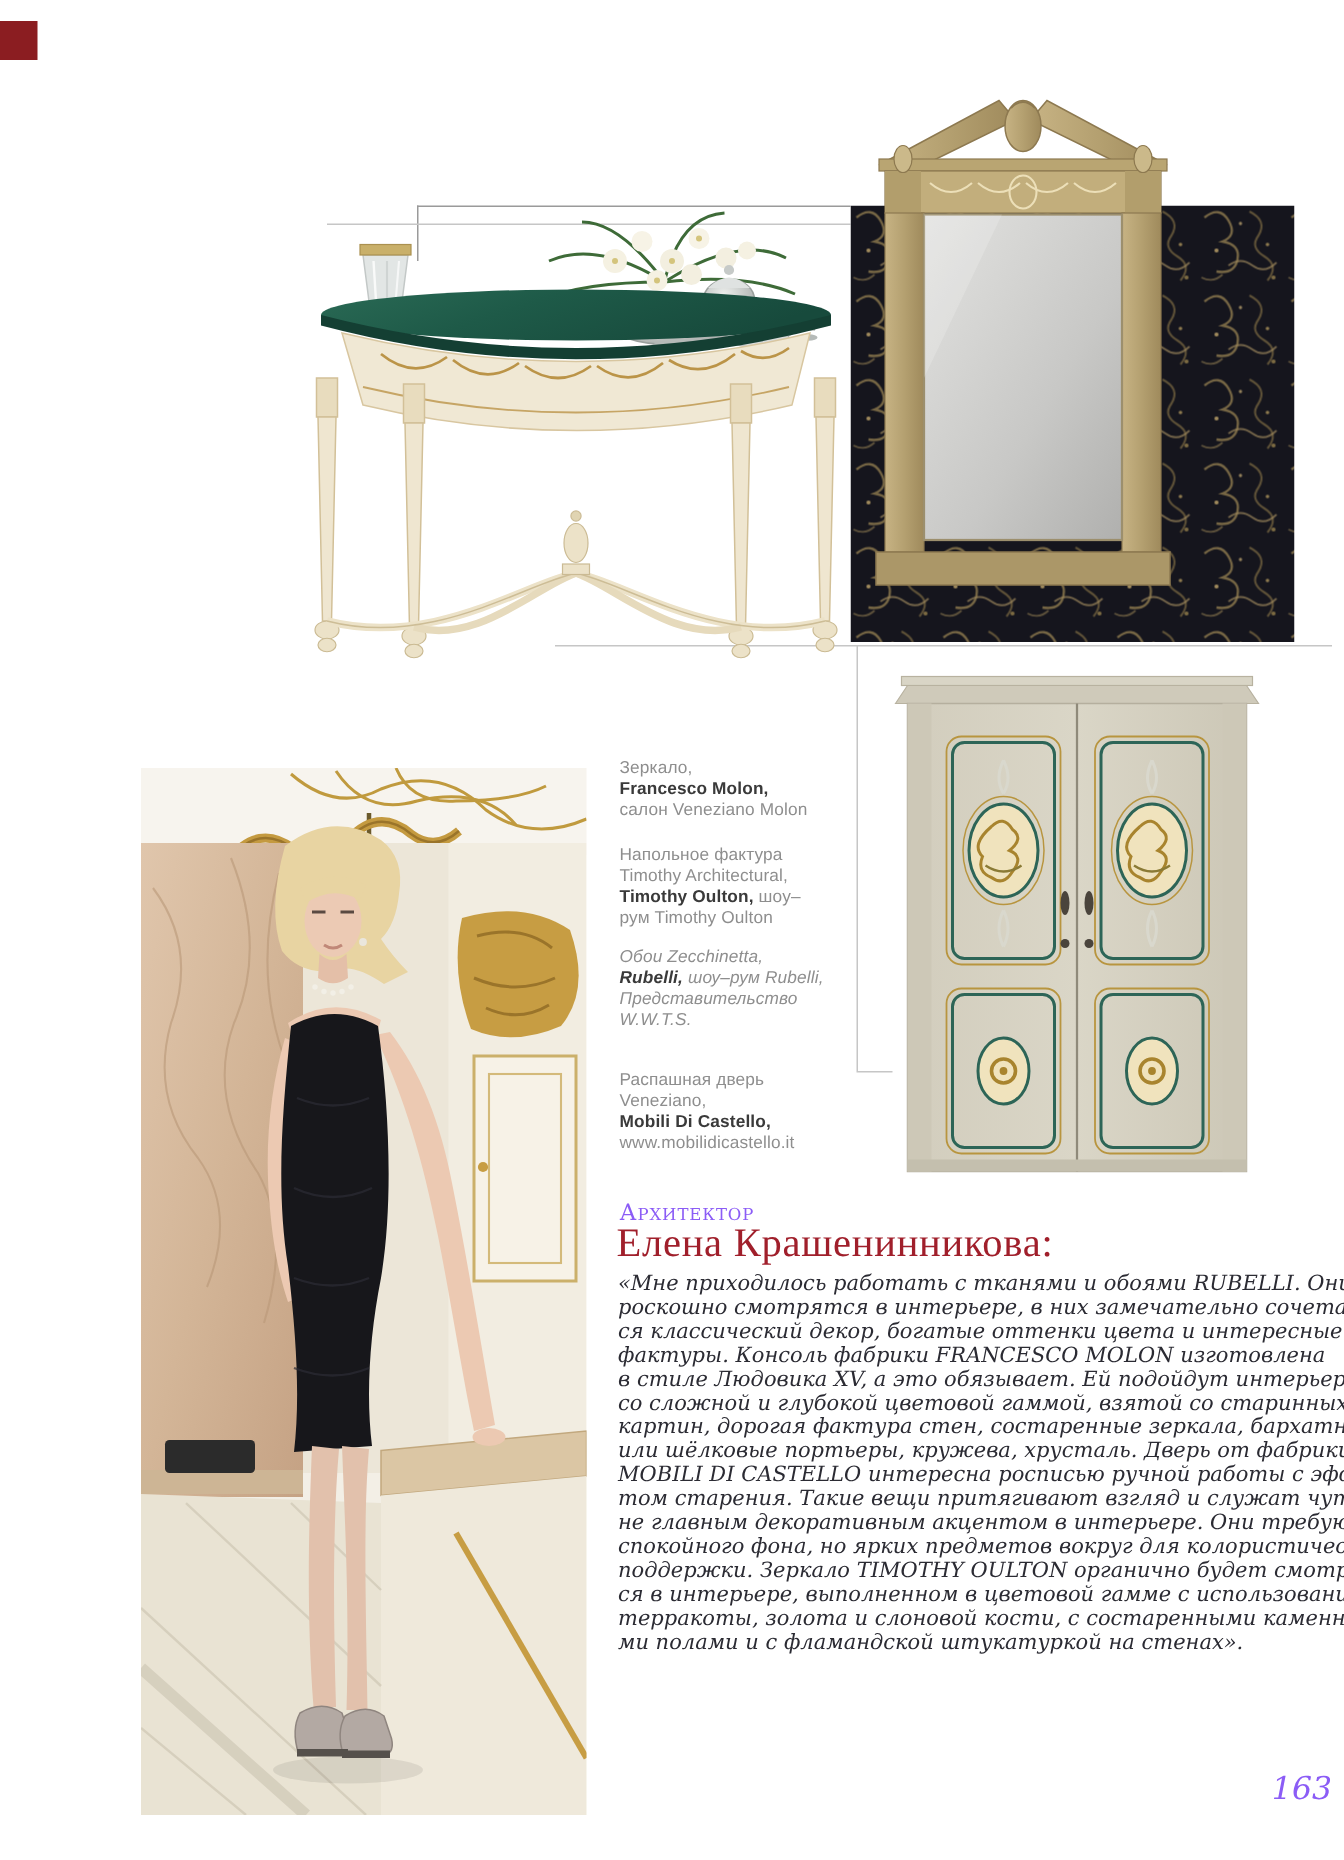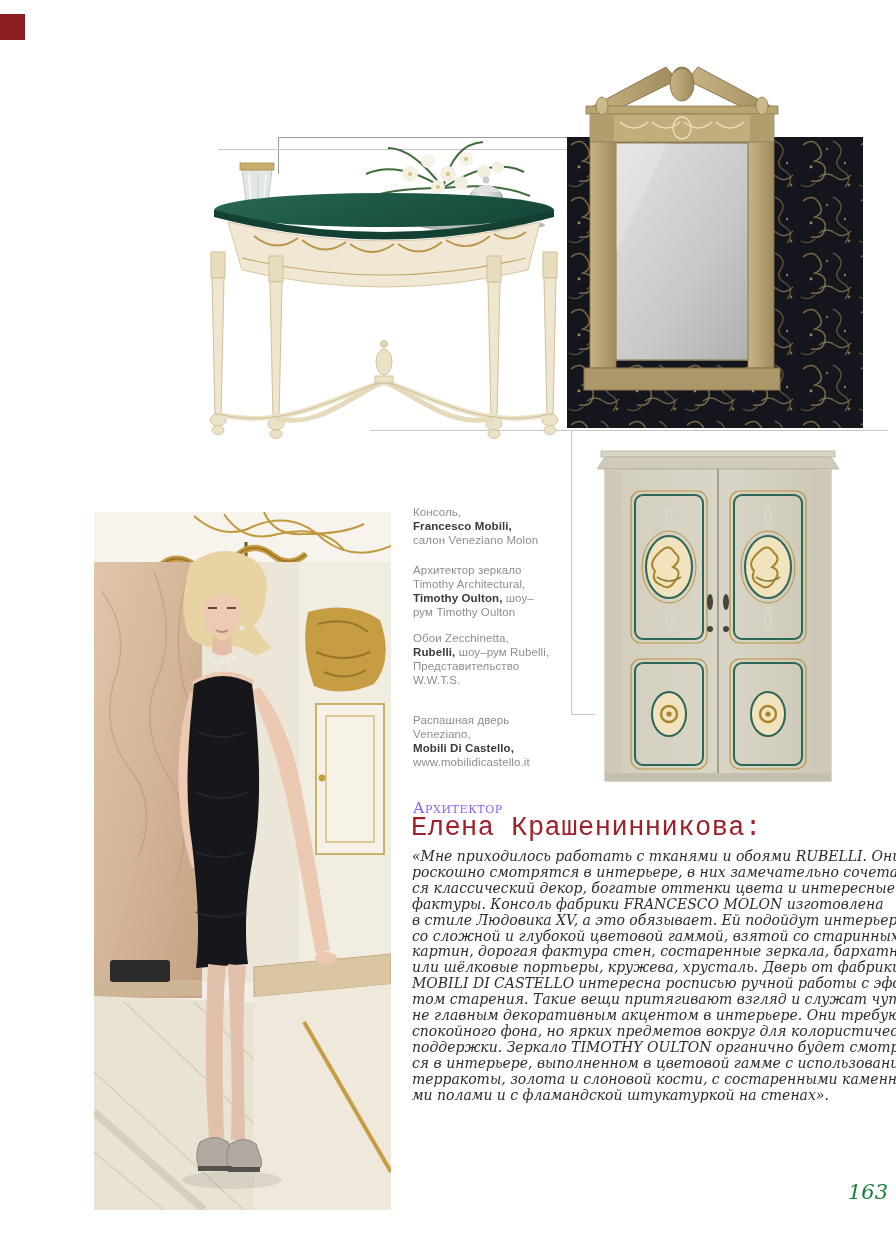--- a/index.html
+++ b/index.html
@@ -13,29 +13,29 @@
   .corner-mark{position:absolute;left:0;top:14px;width:25px;height:26px;background:#8b1d21;}
   
   .wallpaper{position:absolute;left:567px;top:137px;width:296px;height:291px;}
   
   .caption{position:absolute;left:413px;width:165px;font-size:11.5px;line-height:14px;
            color:#8e8e8e;letter-spacing:0.1px;}
   .caption b{color:#3a3a3a;font-weight:bold;}
   
   .arch-label{position:absolute;left:413px;top:799px;font-family:"DejaVu Serif","Liberation Serif",serif;
               font-variant:small-caps;font-size:15px;color:#8b5cf6;letter-spacing:0.6px;}
-  .arch-name{position:absolute;left:411px;top:813px;font-family:Liberation Mono, monospace;
+  .arch-name{position:absolute;left:411px;top:813px;font-family:Liberation Serif, serif;
              font-size:27px;color:#a01f2b;letter-spacing:0.5px;text-align:center;}
   
   .quote{position:absolute;left:412px;top:849px;font-family:"DejaVu Serif","Liberation Serif",serif;
          font-style:italic;font-size:14px;line-height:15.9px;color:#2b2b33;white-space:nowrap;}
   
   .pagenum{position:absolute;left:828px;top:1180px;width:60px;text-align:right;
            font-family:"DejaVu Serif","Liberation Serif",serif;font-style:italic;
-           font-size:21px;color:#15803d;}
+           font-size:21px;color:#8b5cf6;}
 </style>
 </head>
 <body>
 
 <div class="corner-mark"></div>
 
 <div class="rule dark" style="left:278px;top:137px;width:289px;height:1px;"></div>
 <div class="rule dark" style="left:278px;top:137px;width:1px;height:37px;"></div>
 <div class="rule" style="left:218px;top:149px;width:349px;height:1px;"></div>
 <div class="rule" style="left:370px;top:430px;width:518px;height:1px;"></div>
@@ -342,31 +342,31 @@
     <g>
       <path d="M106,630 q15,-9 28,0 l5,16 q2,9 -4,11 l-30,0 q-5,-16 1,-27 Z" fill="#b3a9a3" stroke="#8f857f" stroke-width="1"></path>
       <path d="M136,632 q14,-9 26,0 l5,15 q2,9 -4,11 l-28,0 q-5,-15 1,-26 Z" fill="#b3a9a3" stroke="#8f857f" stroke-width="1"></path>
       <rect x="104" y="654" width="34" height="5" fill="#55504b"></rect>
         <rect x="134" y="655" width="32" height="5" fill="#55504b"></rect>
     </g>
   </g>
 </svg>
 
 <div class="caption" style="top:505px;">
-  <div>Консоль,</div>
-  <div><b>Francesco Mobili,</b></div>
+  <div>Зеркало,</div>
+  <div><b>Francesco Molon,</b></div>
   <div>салон Veneziano Molon</div>
 </div>
 <div class="caption" style="top:563px;">
-  <div>Архитектор зеркало</div>
+  <div>Напольное фактура</div>
   <div>Timothy Architectural,</div>
   <div><b>Timothy Oulton,</b><span> шоу–</span></div>
   <div>рум Timothy Oulton</div>
 </div>
-<div class="caption" style="top:631px;">
+<div class="caption" style="top:631px;font-style:italic;">
   <div>Обои Zecchinetta,</div>
   <div><b>Rubelli,</b><span> шоу–рум Rubelli,</span></div>
   <div>Представительство</div>
   <div>W.W.T.S.</div>
 </div>
 <div class="caption" style="top:713px;">
   <div>Распашная дверь</div>
   <div>Veneziano,</div>
   <div><b>Mobili Di Castello,</b></div>
   <div>www.mobilidicastello.it</div>

